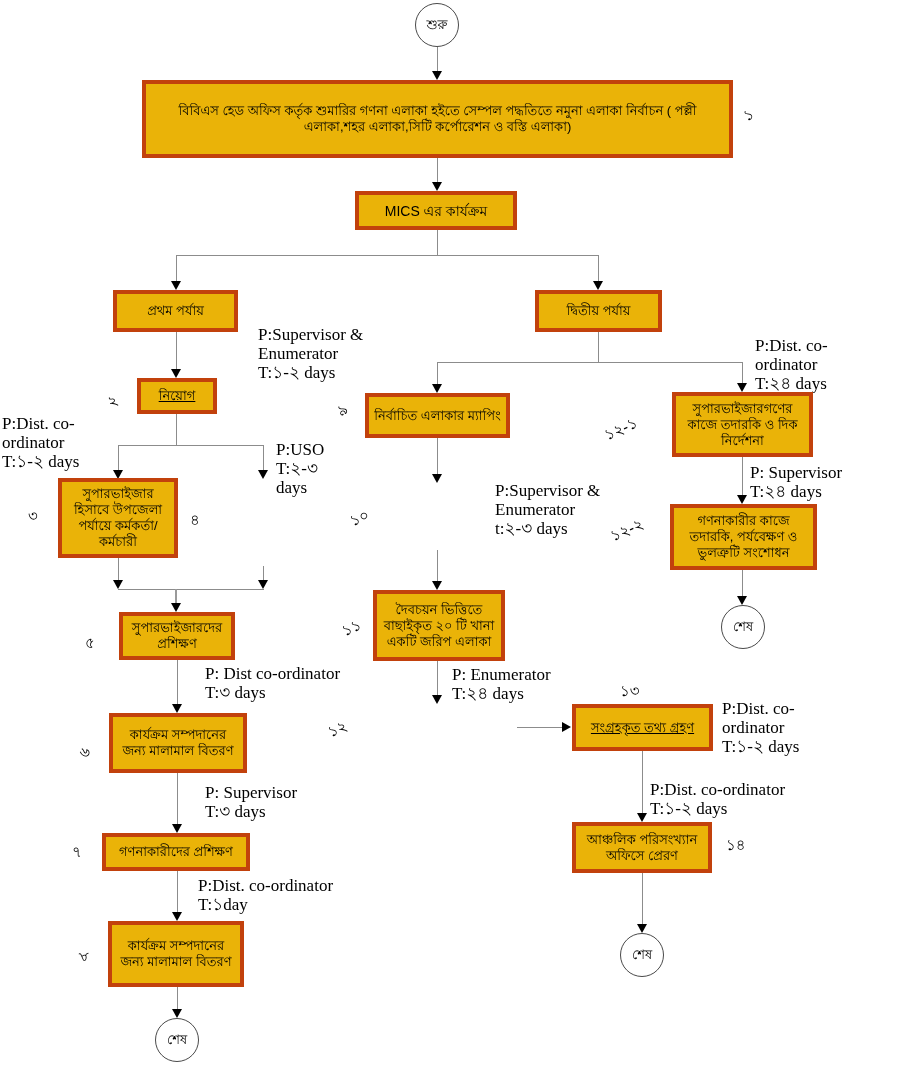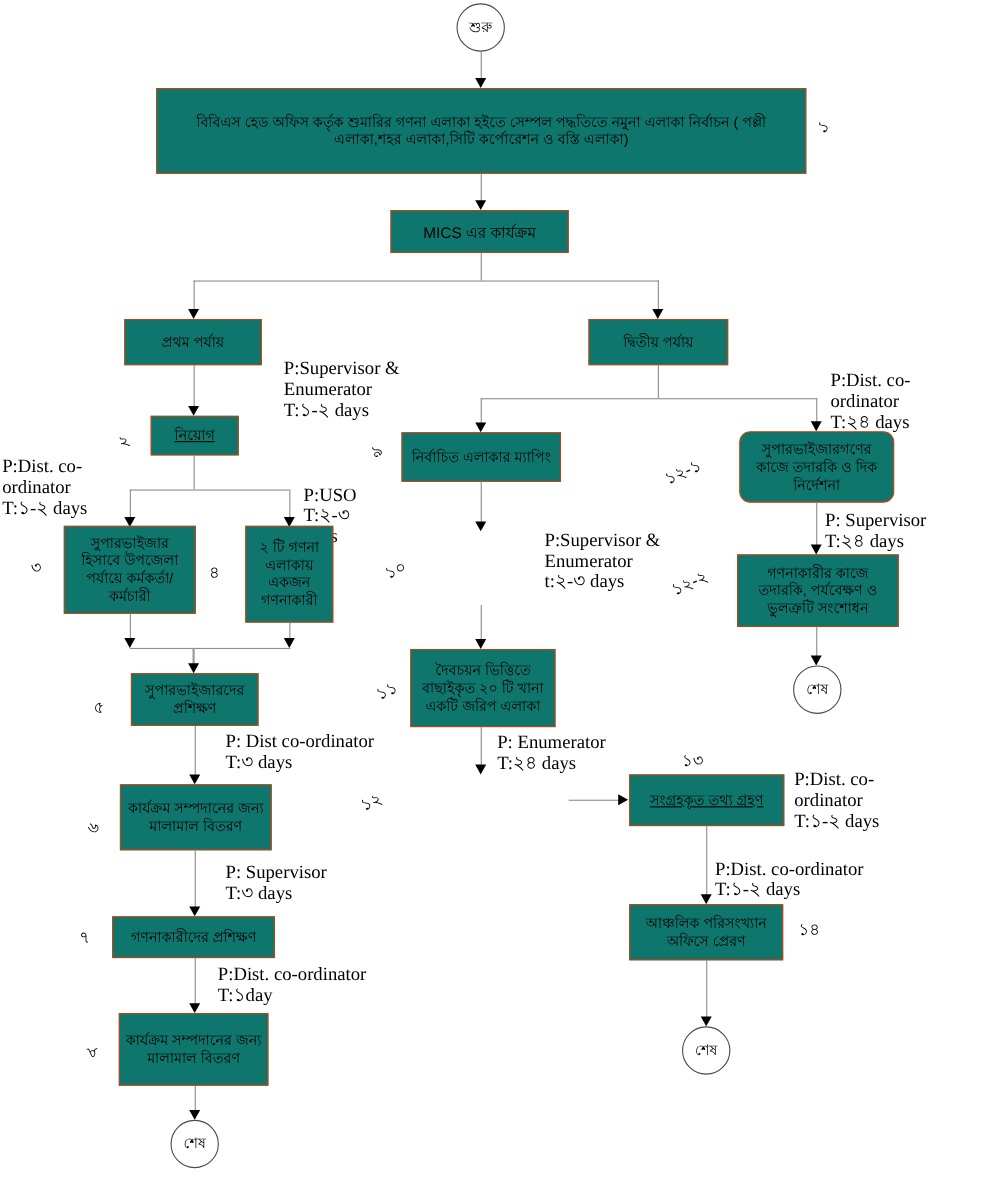--- a/index.html
+++ b/index.html
@@ -1,18 +1,18 @@
 <!DOCTYPE html>
 <html><head>
 <meta charset="utf-8">
 <style>
   html,body{margin:0;padding:0;background:#fff;}
   .canvas{position:relative;width:900px;height:1075px;background:#ffffff;
           font-family:"Liberation Sans","DejaVu Sans",sans-serif;color:#000;overflow:hidden;}
-  .box{position:absolute;border:1px solid #c2410c;background:#0f766e;display:flex;
+  .box{position:absolute;border:4px solid #c2410c;background:#eab308;display:flex;
        align-items:center;justify-content:center;text-align:center;
        font-size:13px;line-height:16px;padding:2px 4px;box-sizing:border-box;}
   .circle{position:absolute;width:44px;height:44px;border:1px solid #4a4a4a;border-radius:50%;
           background:#fff;display:flex;align-items:center;justify-content:center;
           font-size:13px;box-sizing:border-box;}
   .num{position:absolute;font-size:15px;}
   .tilt{transform:rotate(-24deg);}
   .ann{position:absolute;font-family:"Liberation Serif","DejaVu Serif",serif;
        font-size:17px;line-height:19px;white-space:pre-line;text-align:left;}
   .ann.al{text-align:left;}
@@ -67,21 +67,20 @@
   <div class="vline" style="left:176px;top:414px;height:31px;"></div>
   <div class="hline" style="left:118px;top:445px;width:145px;"></div>
   <div class="vline" style="left:118px;top:445px;height:26px;"></div>
   <div class="arr-d" style="left:113px;top:470px;"></div>
   <div class="vline" style="left:263px;top:445px;height:26px;"></div>
   <div class="arr-d" style="left:258px;top:470px;"></div>
 
   <div class="num" style="left:28px;top:504px;">৩</div>
   <div class="box" style="left:58px;top:478px;width:120px;height:80px;">সুপারভাইজার হিসাবে উপজেলা পর্যায়ে কর্মকর্তা/কর্মচারী</div>
   <div class="num" style="left:190px;top:508px;">৪</div>
-  <div class="box" style="left:223px;top:478px;width:80px;height:88px;">২ টি গণনা এলাকায় একজন গণনাকারী</div>
 
   <div class="vline" style="left:118px;top:558px;height:23px;"></div>
   <div class="arr-d" style="left:113px;top:580px;"></div>
   <div class="vline" style="left:263px;top:566px;height:15px;"></div>
   <div class="arr-d" style="left:258px;top:580px;"></div>
   <div class="hline" style="left:118px;top:589px;width:146px;"></div>
   <div class="vline" style="left:175px;top:589px;height:15px;width:2px;background:#9a9a9a;"></div>
   <div class="arr-d" style="left:171px;top:603px;"></div>
 
   <div class="num" style="left:85px;top:631px;">৫</div>
@@ -119,21 +118,21 @@
   <div class="vline" style="left:742px;top:362px;height:22px;"></div>
   <div class="arr-d" style="left:737px;top:383px;"></div>
 
   <div class="num tilt" style="left:338px;top:398px;">৯</div>
   <div class="box" style="left:365px;top:393px;width:145px;height:45px;">নির্বাচিত এলাকার ম্যাপিং</div>
 
   <div class="ann al" style="left:755px;top:336px;width:125px;">P:Dist. co-
 ordinator
 T:২৪ days</div>
   <div class="num tilt" style="left:604px;top:417px;">১২-১</div>
-  <div class="box" style="left:672px;top:392px;width:141px;height:65px;border-radius:10px;">সুপারভাইজারগণের কাজে তদারকি ও দিক নির্দেশনা</div>
+  <div class="box" style="left:672px;top:392px;width:141px;height:65px;">সুপারভাইজারগণের কাজে তদারকি ও দিক নির্দেশনা</div>
 
   <div class="ann" style="left:750px;top:463px;width:125px;">P: Supervisor
 T:২৪ days</div>
   <div class="vline" style="left:742px;top:457px;height:39px;"></div>
   <div class="arr-d" style="left:737px;top:495px;"></div>
   <div class="num tilt" style="left:610px;top:518px;">১২-২</div>
   <div class="box" style="left:670px;top:504px;width:147px;height:66px;">গণনাকারীর কাজে তদারকি, পর্যবেক্ষণ ও ভুলত্রুটি সংশোধন</div>
   <div class="vline" style="left:742px;top:570px;height:27px;"></div>
   <div class="arr-d" style="left:737px;top:596px;"></div>
   <div class="circle" style="left:721px;top:605px;">শেষ</div>

